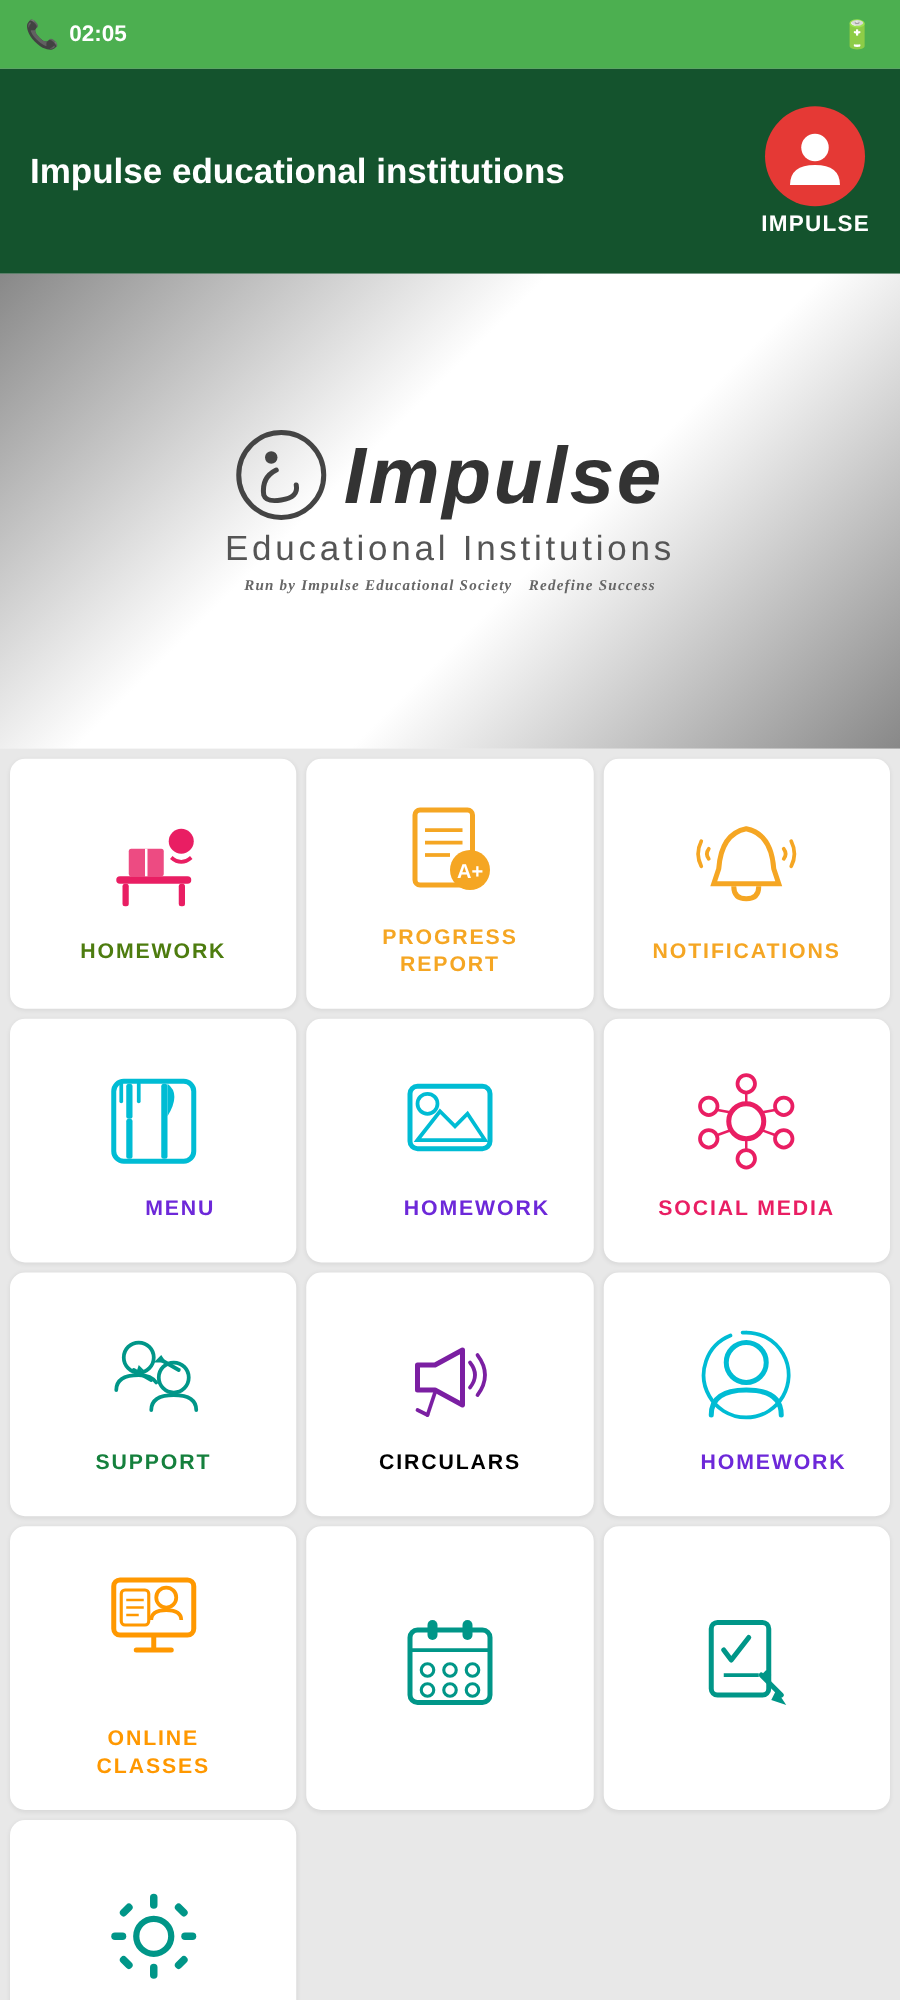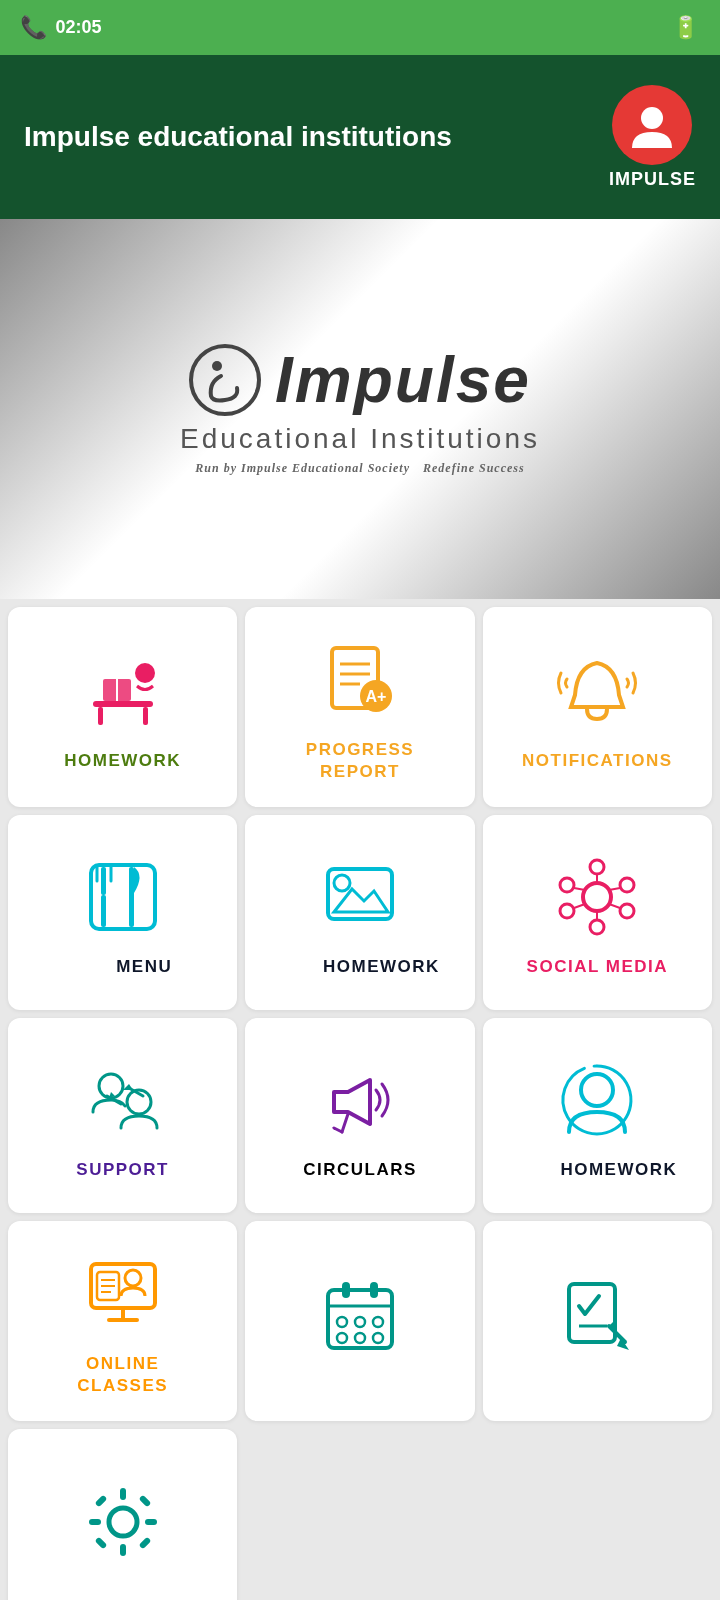--- a/index.html
+++ b/index.html
@@ -152,25 +152,25 @@
       font-weight: 800;
       text-align: center;
       letter-spacing: 1.5px;
       line-height: 1.3;
     }
 
     
     .color-red { color: #4d7c0f; text-align: center; }
     .color-gold { color: #f5a623; }
     .color-purple { color: #000000; }
-    .color-cyan { color: #0f172a; margin-left: 43px; }
+    .color-cyan { color: #6d28d9; margin-left: 43px; }
     .color-pink { color: #e91e63; }
     .color-lime { color: #8bc34a; }
-    .color-teal { color: #4c1d95; }
-    .color-orange { color: #ff9800; }
+    .color-teal { color: #15803d; }
+    .color-orange { color: #ff9800; margin-top: 27px; }
 
     
     svg { overflow: visible; }
   </style>
 </head>
 <body>
 
 <div class="status-bar">
   <div class="status-left">
     <span class="phone-icon">📞</span>

